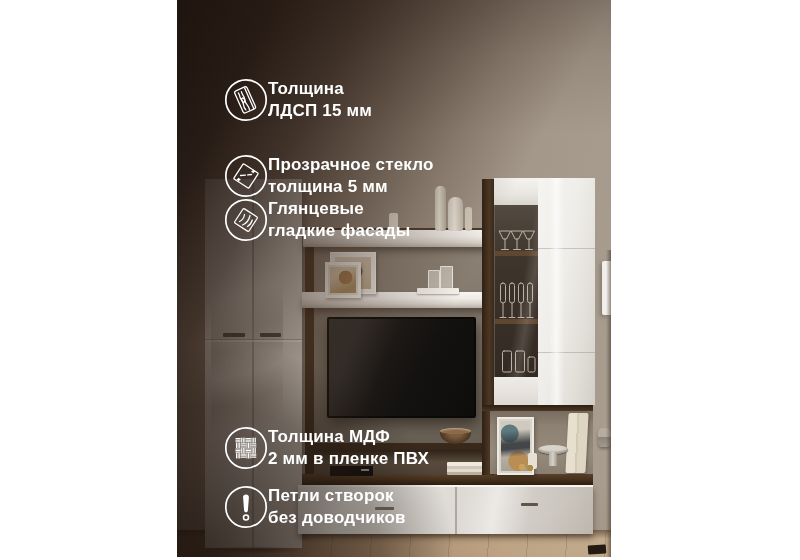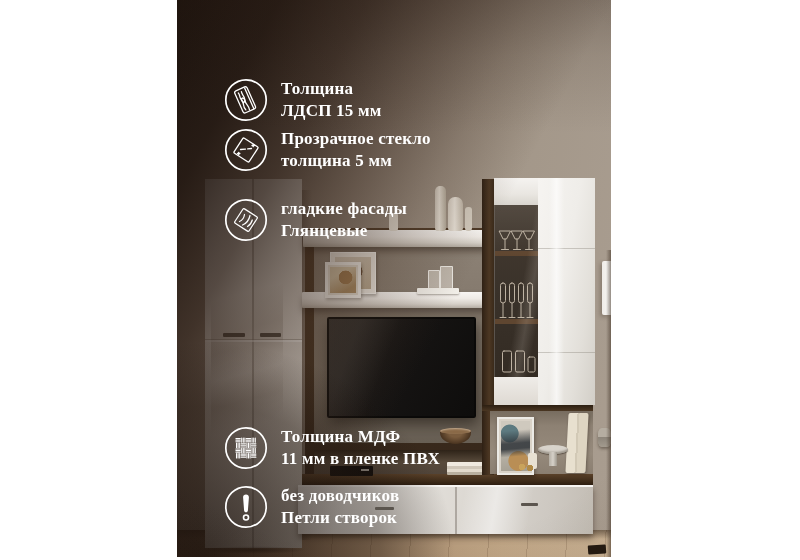--- a/index.html
+++ b/index.html
@@ -129,22 +129,22 @@
 
   
   .ov1{inset:0;background:linear-gradient(118deg,rgba(24,15,10,.97) 0%,rgba(30,19,13,.92) 14%,rgba(41,27,19,.78) 26%,rgba(54,37,26,.52) 38%,rgba(66,47,34,.25) 49%,rgba(76,56,41,0) 60%);}
   .ov2{inset:0;background:linear-gradient(180deg,rgba(40,26,18,.28) 0%,rgba(40,26,18,.12) 10%,transparent 24%);}
   .ov3{inset:0;background:radial-gradient(ellipse 340px 290px at 6% 100%,rgba(24,15,10,.78) 0%,rgba(28,18,12,.4) 52%,transparent 74%);}
   .ov4{inset:0;background:radial-gradient(ellipse 120% 90% at 50% 45%,transparent 60%,rgba(35,24,16,.16) 100%);}
 
   
   .content{position:absolute;inset:0;z-index:10;color:#fff;}
   .title{position:absolute;left:51px;top:33px;font-size:23px;font-weight:700;letter-spacing:.4px;white-space:nowrap;}
-  .feat{position:absolute;left:47px;display:flex;align-items:flex-start;gap:13px;height:44px;font-family:Liberation Serif, serif;}
-  .f1{top:78px;} .f2{top:128px;} .f3{top:198px;} .f4{top:426px;} .f5{top:485px;}
+  .feat{position:absolute;left:47px;display:flex;align-items:flex-start;height:44px;}
+  .f1{top:78px;} .f2{top:154px;} .f3{top:198px;} .f4{top:426px;} .f5{top:485px;}
   .ficon{width:44px;height:44px;flex:0 0 44px;}
   .ftext{font-size:17px;font-weight:700;line-height:22px;letter-spacing:.2px;white-space:nowrap;}
   .ftext span{display:block;}
 </style>
 </head>
 <body>
 
 <div class="card">
 
   <div class="photo">
@@ -286,22 +286,22 @@
             <g transform="rotate(33 22 22)">
                 <rect x="13.5" y="13.5" width="17" height="17" rx="1.2"></rect>
               </g>
             <path d="M15.5 23.5c2.5-1 4.5-3.5 5-7"></path>
             <path d="M18.5 27c4-1.5 6.5-5 7.5-9.5"></path>
             <path d="M23.5 28.5c2.5-1.5 4-3.5 4.8-6.5"></path>
           </g>
         </svg>
       </span>
       <span class="ftext">
+        <span>Глянцевые</span>
         <span>гладкие фасады</span>
-        <span>Глянцевые</span>
       </span>
     </div>
 
     <div class="feat f4">
       <span class="ficon">
         <svg viewBox="0 0 44 44" width="44" height="44">
           <circle cx="22" cy="22" r="20.2" fill="none" stroke="#fff" stroke-width="1.7"></circle>
           <g stroke="#fff" stroke-width="1.05" fill="none" stroke-linecap="round">
             <path d="M11.9 12.5h4.4 M11.9 14.1h4.4 M11.9 15.7h4.4 M22.3 12.5h4.4 M22.3 14.1h4.4 M22.3 15.7h4.4
                      M17.1 17.7h4.4 M17.1 19.3h4.4 M17.1 20.9h4.4 M27.5 17.7h4.4 M27.5 19.3h4.4 M27.5 20.9h4.4
@@ -309,31 +309,31 @@
                      M17.1 28.1h4.4 M17.1 29.7h4.4 M17.1 31.3h4.4 M27.5 28.1h4.4 M27.5 29.7h4.4 M27.5 31.3h4.4"></path>
             <path d="M17.7 11.9v4.4 M19.3 11.9v4.4 M20.9 11.9v4.4 M28.1 11.9v4.4 M29.7 11.9v4.4 M31.3 11.9v4.4
                      M12.5 17.1v4.4 M14.1 17.1v4.4 M15.7 17.1v4.4 M22.9 17.1v4.4 M24.5 17.1v4.4 M26.1 17.1v4.4
                      M17.7 22.3v4.4 M19.3 22.3v4.4 M20.9 22.3v4.4 M28.1 22.3v4.4 M29.7 22.3v4.4 M31.3 22.3v4.4
                      M12.5 27.5v4.4 M14.1 27.5v4.4 M15.7 27.5v4.4 M22.9 27.5v4.4 M24.5 27.5v4.4 M26.1 27.5v4.4"></path>
           </g>
         </svg>
       </span>
       <span class="ftext">
         <span>Толщина МДФ</span>
-        <span>11 мм в пленке ПВХ</span>
+        <span>2 мм в пленке ПВХ</span>
       </span>
     </div>
 
     <div class="feat f5">
       <span class="ficon">
         <svg viewBox="0 0 44 44" width="44" height="44">
           <circle cx="22" cy="22" r="20.2" fill="none" stroke="#fff" stroke-width="1.7"></circle>
           <path d="M22 9.5c1.9 0 3 1.2 2.9 3l-1 13c-.08 1.1-.9 1.8-1.9 1.8s-1.82-.7-1.9-1.8l-1-13c-.14-1.8 1-3 2.9-3z" fill="#fff"></path>
           <circle cx="22" cy="32.5" r="2.5" fill="none" stroke="#fff" stroke-width="1.6"></circle>
         </svg>
       </span>
       <span class="ftext">
+        <span>Петли створок</span>
         <span>без доводчиков</span>
-        <span>Петли створок</span>
       </span>
     </div>
   </div>
 </div>
 
 </body></html>

